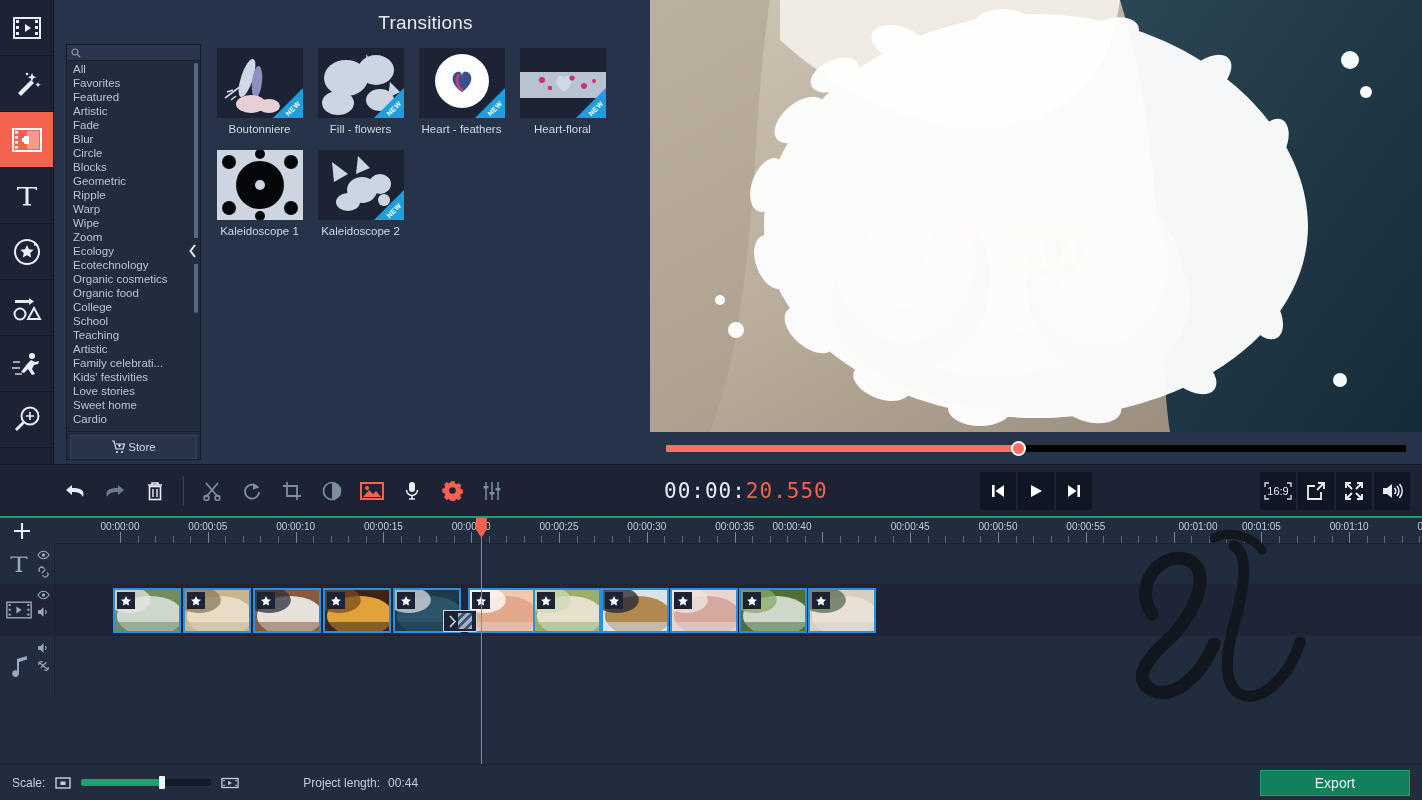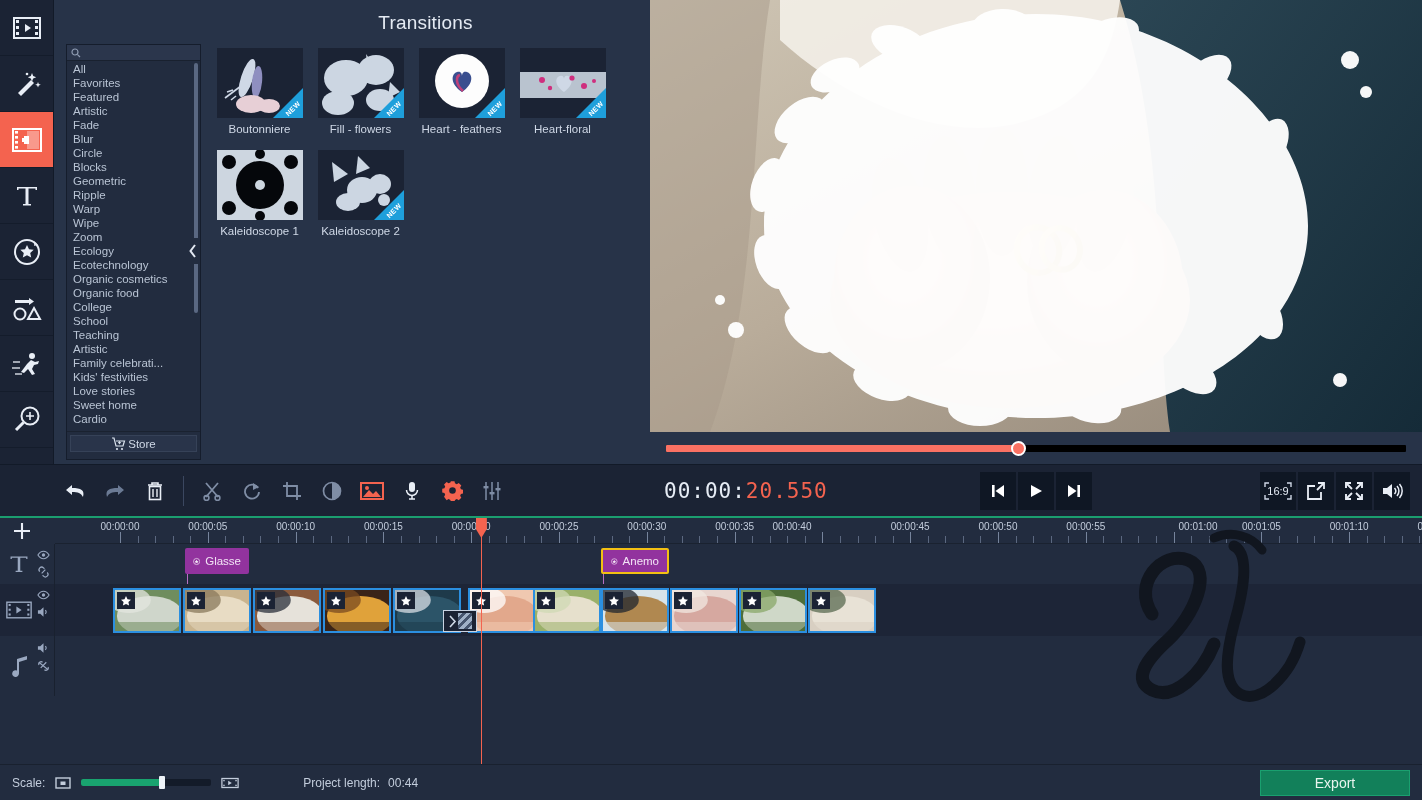--- a/index.html
+++ b/index.html
@@ -25,21 +25,21 @@
                   font-size:10px; padding-left:18px; height:16px; font-family:"Liberation Sans",sans-serif; }
   .search-icon { position:absolute; left:4px; top:3px; }
   .clear-btn { width:16px; height:16px; background:#3a465e; display:flex; align-items:center;
                justify-content:center; cursor:pointer; }
   .catlist { flex:1; overflow:hidden; padding-top:1px; position:relative; background:#222c3f; }
   .cat-item { font-size:11.5px; line-height:14px; padding:0 6px; color:#b9c4d4; cursor:pointer;
               white-space:nowrap; }
   .catscroll { position:absolute; right:2px; top:2px; width:4px; height:250px; background:#4a5straight; }
   .catscroll { background:#5a6882; border-radius:2px; }
   .store-wrap { height:28px; border-top:1px solid #1a2230; background:#222c3f; padding:3px; }
-  .store-btn { height:17px; background:#29344a; border:1px solid #3a4considering; display:flex;
+  .store-btn { height:24px; background:#29344a; border:1px solid #3a4considering; display:flex;
                align-items:center; justify-content:center; gap:2px; cursor:pointer; }
   .store-btn { border:1px solid #364258; }
   .store-btn span { font-size:11.5px; color:#cfd8e6; }
 
   .panel-collapse { position:absolute; left:186px; top:238px; width:14px; height:26px;
                     display:flex; align-items:center; justify-content:center; cursor:pointer;
                     background:#222c3f; }
 
   
   .transitions { position:absolute; left:201px; top:0; width:449px; height:460px;
@@ -765,38 +765,20 @@
           <path d="M1 4h2.5L7 1v10L3.5 8H1z" fill="#9aa8c0"></path>
           <path d="M9 4a3 3 0 0 1 0 4" stroke="#9aa8c0" stroke-width="1.1" fill="none"></path>
         </svg>
         <svg width="13" height="12" viewBox="0 0 14 12">
           <path d="M4 8 L10 2 M2 5 a2.6 2.6 0 0 1 4 -3 M12 7 a2.6 2.6 0 0 1 -4 3" stroke="#9aa8c0" stroke-width="1.3" fill="none"></path>
           <path d="M2 2 L12 10" stroke="#9aa8c0" stroke-width="1.2"></path>
         </svg>
       </div>
     </div>
 
-    <div class="track-row" style="top:28px;height:40px;background:#222c3f;" id="lane-titles">
-        <div class="sticker" style="left: 130px; width: 64px; top: 4px;">
-          <svg width="13" height="13" viewBox="0 0 14 14">
-            <circle cx="7" cy="7" r="6" stroke="#f3e5f6" stroke-width="1.3" fill="none"></circle>
-            <path d="M7 3.3l1.2 2.5 2.7.3-2 1.9.5 2.7L7 9.4l-2.4 1.3.5-2.7-2-1.9 2.7-.3z" fill="#f3e5f6"></path>
-          </svg>
-          <span>Glasse</span>
-        </div>
-        <div class="stick-leg" style="left: 132px; top: 30px; height: 12px;"></div>
-        <div class="sticker sel" style="left: 546px; width: 68px; top: 4px;">
-          <svg width="13" height="13" viewBox="0 0 14 14">
-            <circle cx="7" cy="7" r="6" stroke="#f3e5f6" stroke-width="1.3" fill="none"></circle>
-            <path d="M7 3.3l1.2 2.5 2.7.3-2 1.9.5 2.7L7 9.4l-2.4 1.3.5-2.7-2-1.9 2.7-.3z" fill="#f3e5f6"></path>
-          </svg>
-          <span>Anemo</span>
-        </div>
-        <div class="stick-leg" style="left: 548px; top: 30px; height: 12px;"></div>
-      </div>
     <div class="track-row" style="top:68px;height:52px;background:#1d2537;" id="lane-video">
         <div class="clip" style="left: 58px; width: 68px; top: 4px;"><svg width="64" height="41" viewBox="0 0 64 41" preserveAspectRatio="none">
             <rect width="64" height="41" fill="#6f8d5e"></rect>
             <ellipse cx="35.2" cy="26" rx="33.28" ry="20" fill="#cfd6cb"></ellipse>
             <ellipse cx="14.08" cy="10" rx="21.76" ry="13" fill="#e3e6df" opacity=".75"></ellipse>
             <rect y="32" width="64" height="9" fill="#6f8d5e" opacity=".55"></rect>
           </svg><div class="clip-star">
             <svg width="12" height="12" viewBox="0 0 12 12">
               <path d="M6 1l1.5 3.3 3.5.4-2.6 2.4.7 3.5L6 8.9 2.9 10.6l.7-3.5L1 4.7l3.5-.4z" fill="#fff"></path>
             </svg>

